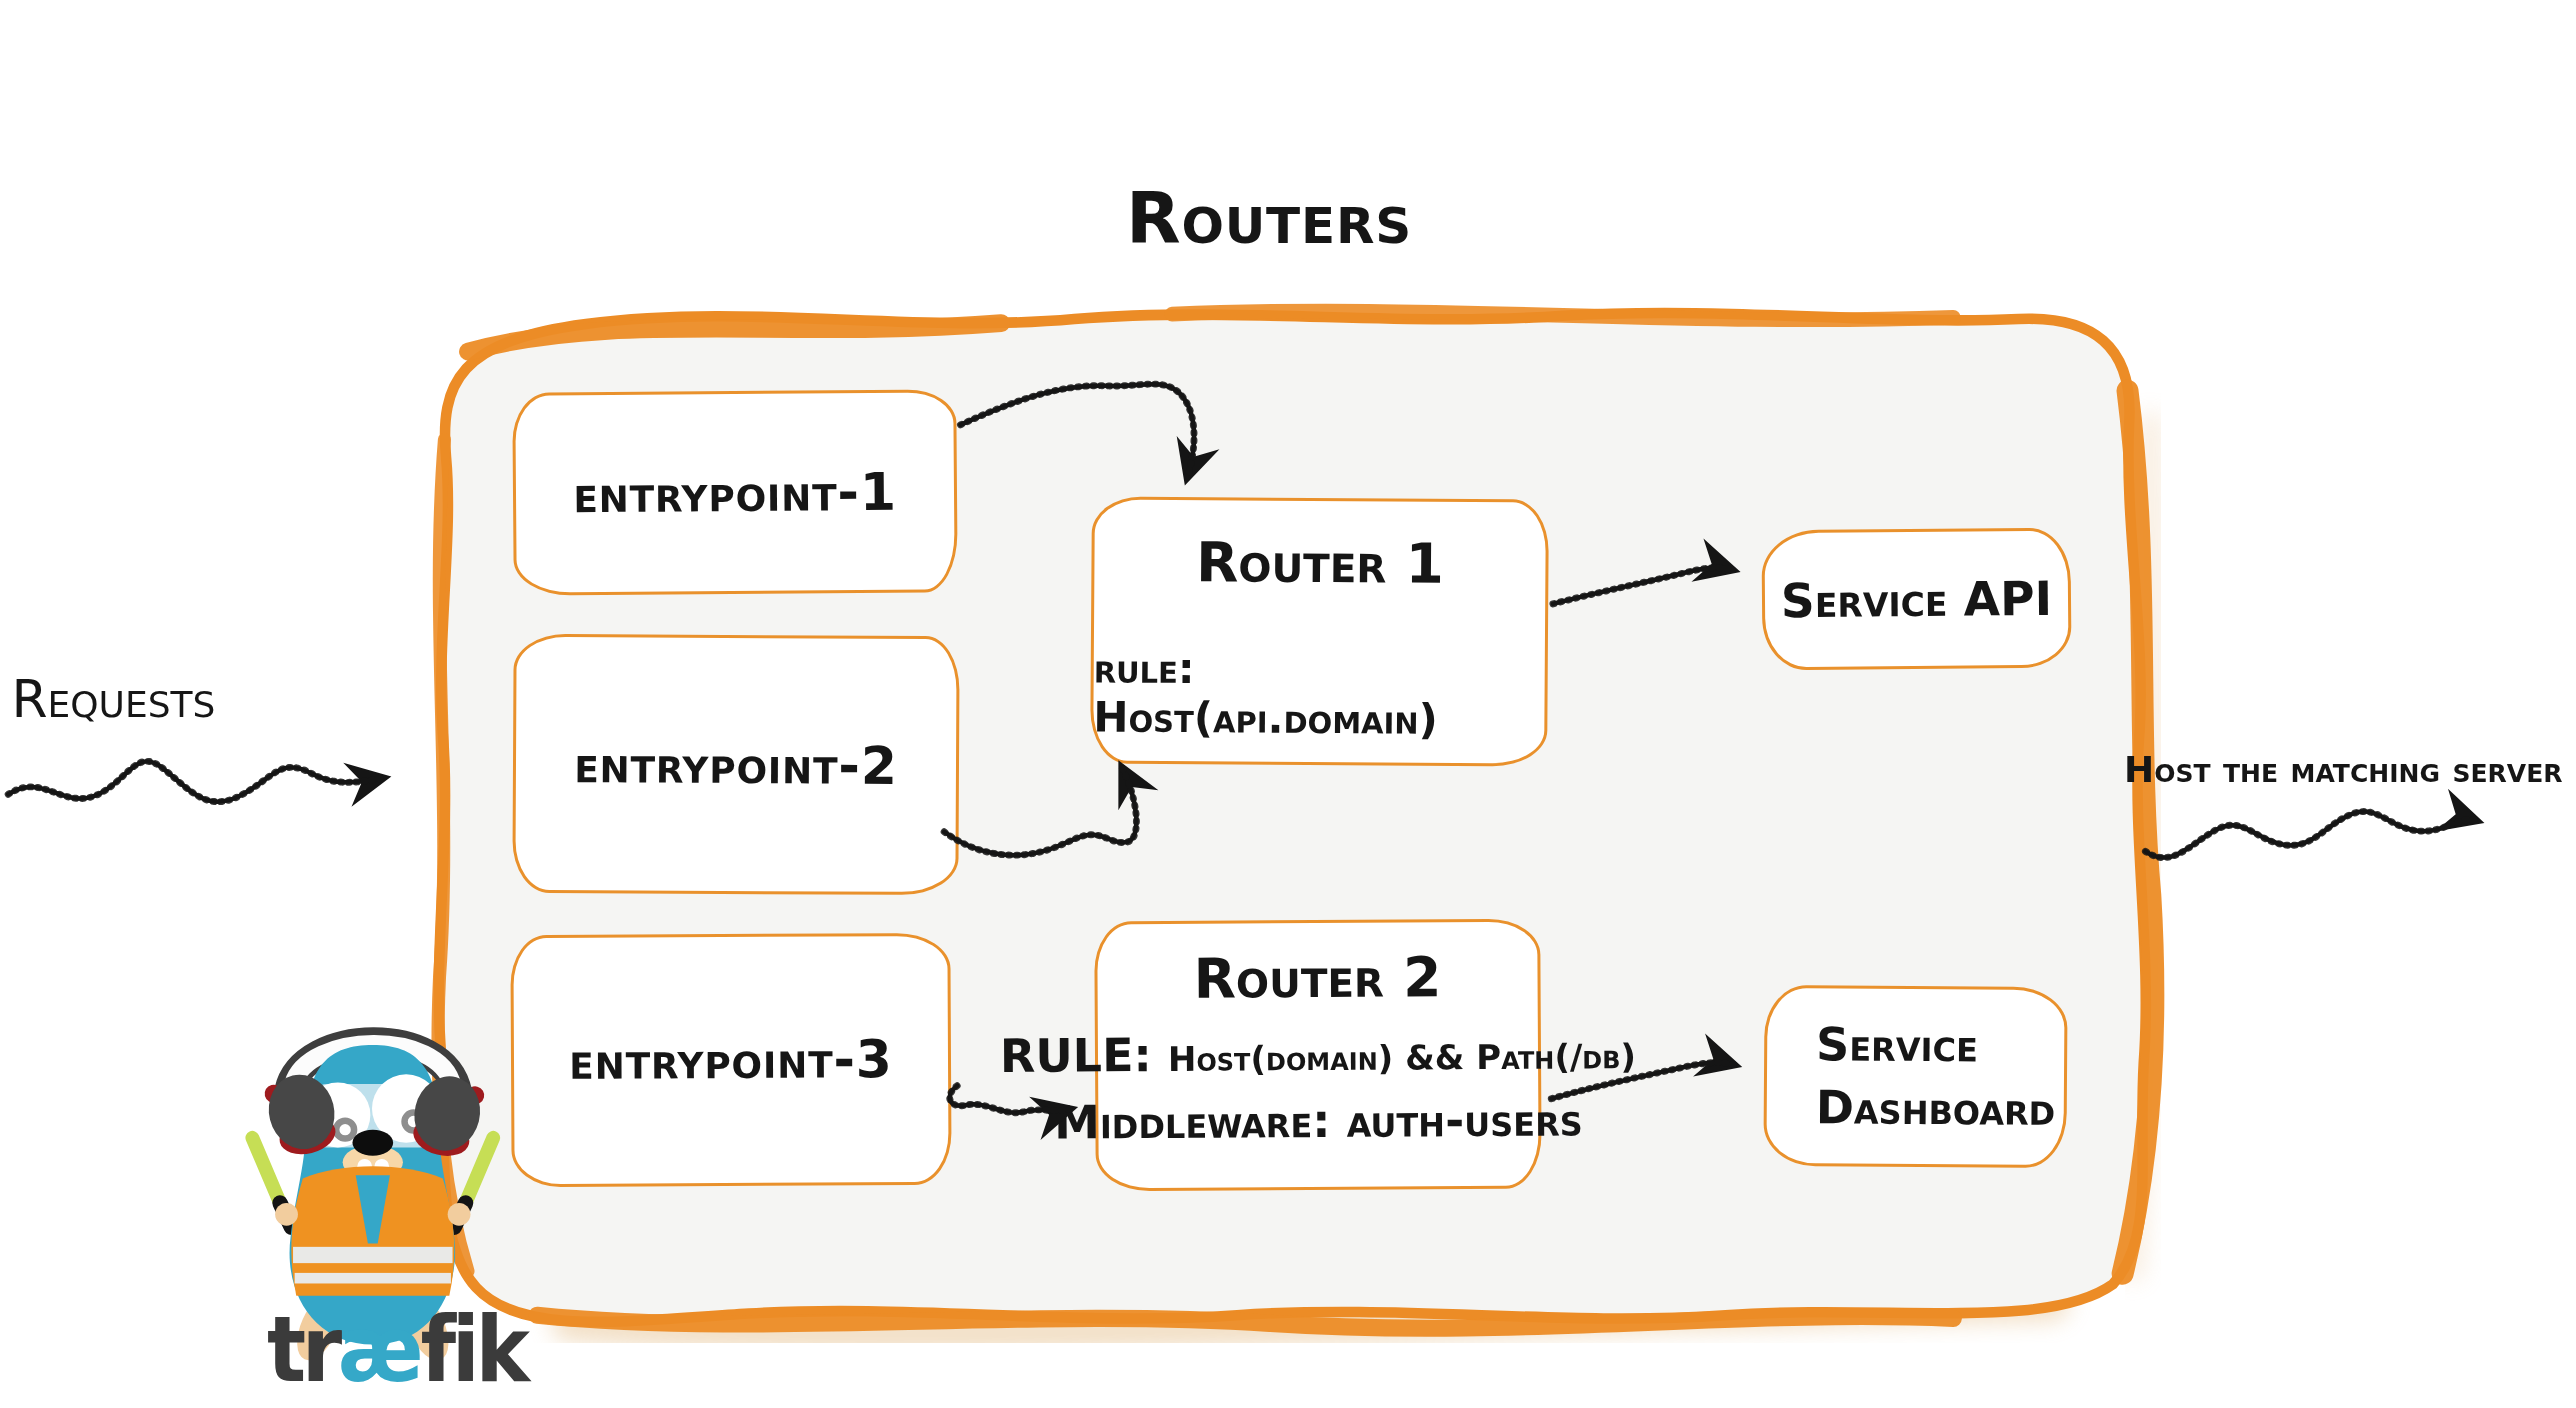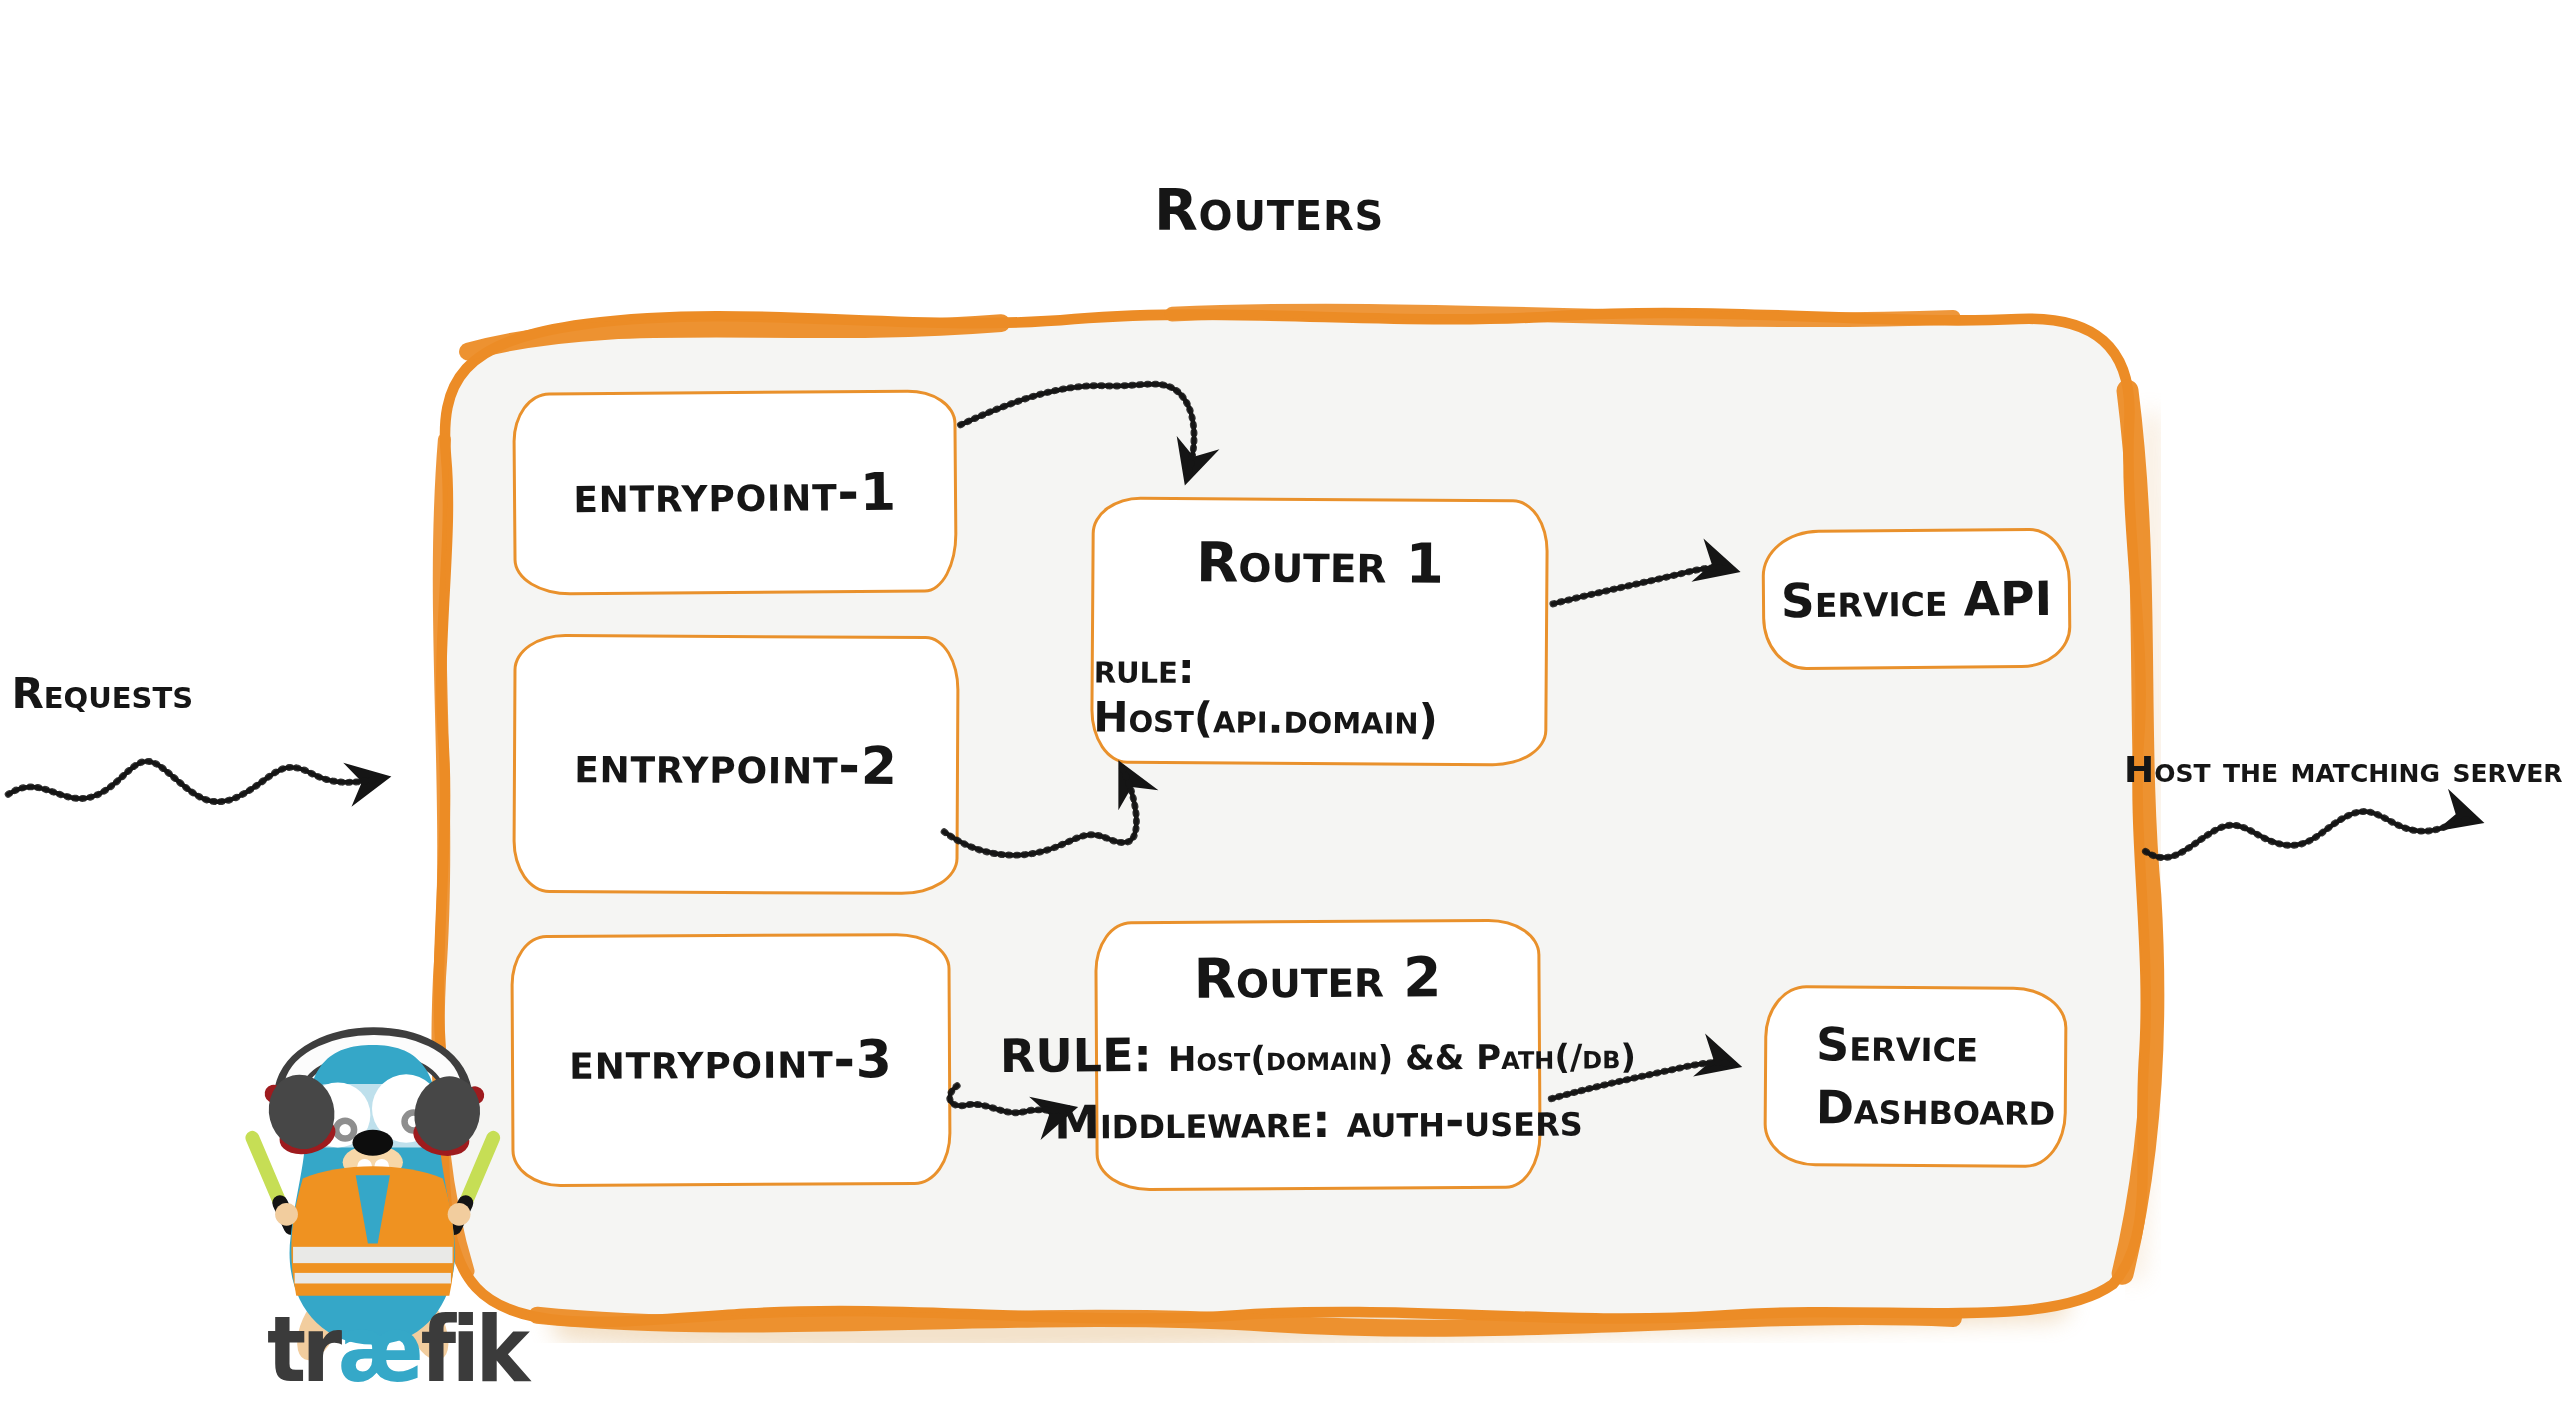--- a/index.html
+++ b/index.html
@@ -4,22 +4,22 @@
 <style>
   html,body{margin:0;padding:0;}
   body{
     width:2576px;height:1408px;position:relative;background:#ffffff;
     font-family:"DejaVu Sans", sans-serif;overflow:hidden;color:#161616;
   }
   svg.layer{position:absolute;left:0;top:0;width:2576px;height:1408px;pointer-events:none;}
   #bg{z-index:0;} #fg{z-index:3;}
 
   .label{position:absolute;font-variant:small-caps;color:#161616;z-index:2;}
-  .diagram-title{left:1082px;top:177px;width:374px;text-align:center;font-size:57px;font-weight:600;letter-spacing:0.8px;}
-  .requests{left:11.4px;top:669px;font-size:42px;font-weight:700;}
+  .diagram-title{left:1082px;top:177px;width:374px;text-align:center;font-size:71px;font-weight:600;letter-spacing:0.8px;}
+  .requests{left:11.4px;top:669px;font-size:52px;font-weight:400;}
   .calls{left:2124px;top:749px;font-size:36px;font-weight:600;white-space:nowrap;}
 
   .box{
     position:absolute;background:#ffffff;border:3.3px solid #E9912C;z-index:1;
     display:flex;align-items:center;justify-content:center;box-sizing:border-box;
     font-variant:small-caps;color:#161616;
   }
   .ep{font-size:52px;font-weight:600;letter-spacing:0.8px;}
   .ep1{left:513px;top:391px;width:444px;height:203px;border-radius:37px 49px 33px 57px / 49px 34px 59px 36px;transform:rotate(-0.45deg);}
   .ep2{left:513px;top:635px;width:446px;height:259px;border-radius:52px 34px 57px 37px / 36px 54px 37px 52px;transform:rotate(0.3deg);}

